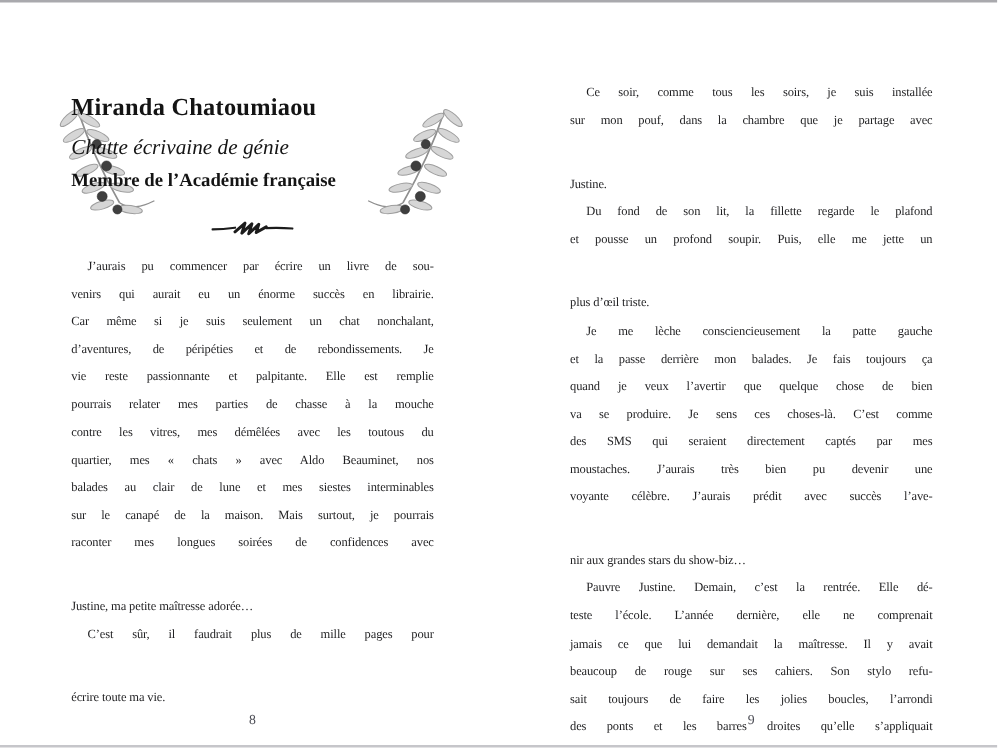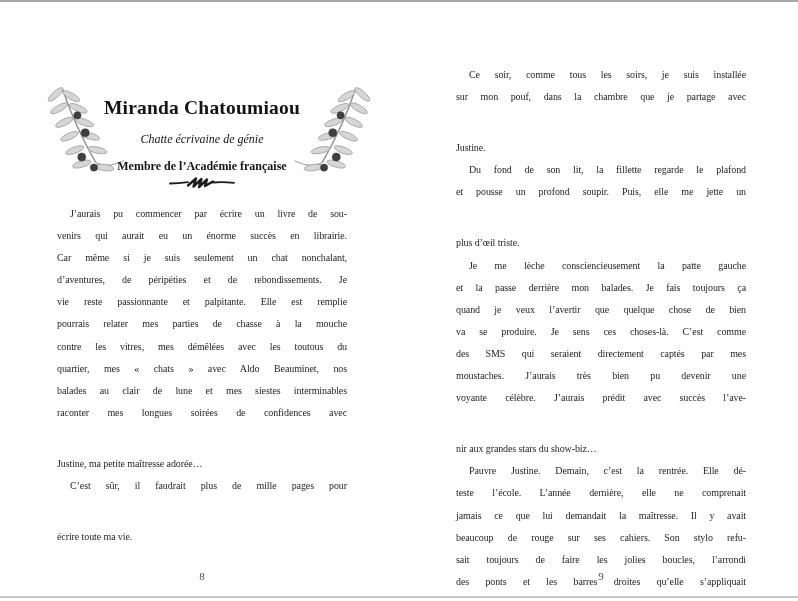--- a/index.html
+++ b/index.html
@@ -16,39 +16,38 @@
 
   .edge { position: absolute; left: 0; width: 798px; }
   .edge-top    { top: 0; height: 2px; background: #a9a9ad; }
   .edge-bottom { top: 596px; height: 2px; background: #c6c6ca; }
 
   
   .header-block {
     position: absolute;
     left: 57px; top: 74px;
     width: 290px;
-    text-align: center;
+    text-align: left;
     color: #141414;
-    margin-top: 21px;
   }
   .author-name {
     font-size: 19.5px;
     font-weight: bold;
     line-height: 26px;
     letter-spacing: 0.2px;
   }
   .author-tagline {
     margin-top: 7px;
-    font-size: 12px;
+    font-size: 17px;
     font-style: italic;
     line-height: 22px;
   }
   .author-affiliation {
     margin-top: 6px;
-    font-size: 12px;
+    font-size: 15px;
     font-weight: bold;
     line-height: 20px;
   }
 
   .branch { position: absolute; top: 84px; width: 88px; height: 94px; }
   .branch-left  { left: 36px; }
   .branch-right { left: 294px; transform: scaleX(-1); }
 
   .divider {
     position: absolute;
@@ -172,20 +171,21 @@
       <div class="para">
         <div class="line first">J’aurais pu commencer par écrire un livre de sou-</div>
         <div class="line">venirs qui aurait eu un énorme succès en librairie.</div>
         <div class="line">Car même si je suis seulement un chat nonchalant,</div>
         <div class="line">d’aventures, de péripéties et de rebondissements. Je</div>
         <div class="line">vie reste passionnante et palpitante. Elle est remplie</div>
         <div class="line">pourrais relater mes parties de chasse à la mouche</div>
         <div class="line">contre les vitres, mes démêlées avec les toutous du</div>
         <div class="line">quartier, mes « chats » avec Aldo Beauminet, nos</div>
         <div class="line">balades au clair de lune et mes siestes interminables</div>
+        <div class="line">sur le canapé de la maison. Mais surtout, je pourrais</div>
         <div class="line">raconter mes longues soirées de confidences avec</div>
         <div class="line end">Justine, ma petite maîtresse adorée…</div>
       </div>
       <div class="para">
         <div class="line first">C’est sûr, il faudrait plus de mille pages pour</div>
         <div class="line end">écrire toute ma vie.</div>
       </div>
     </div>
 
   <div class="body-text body-right">

